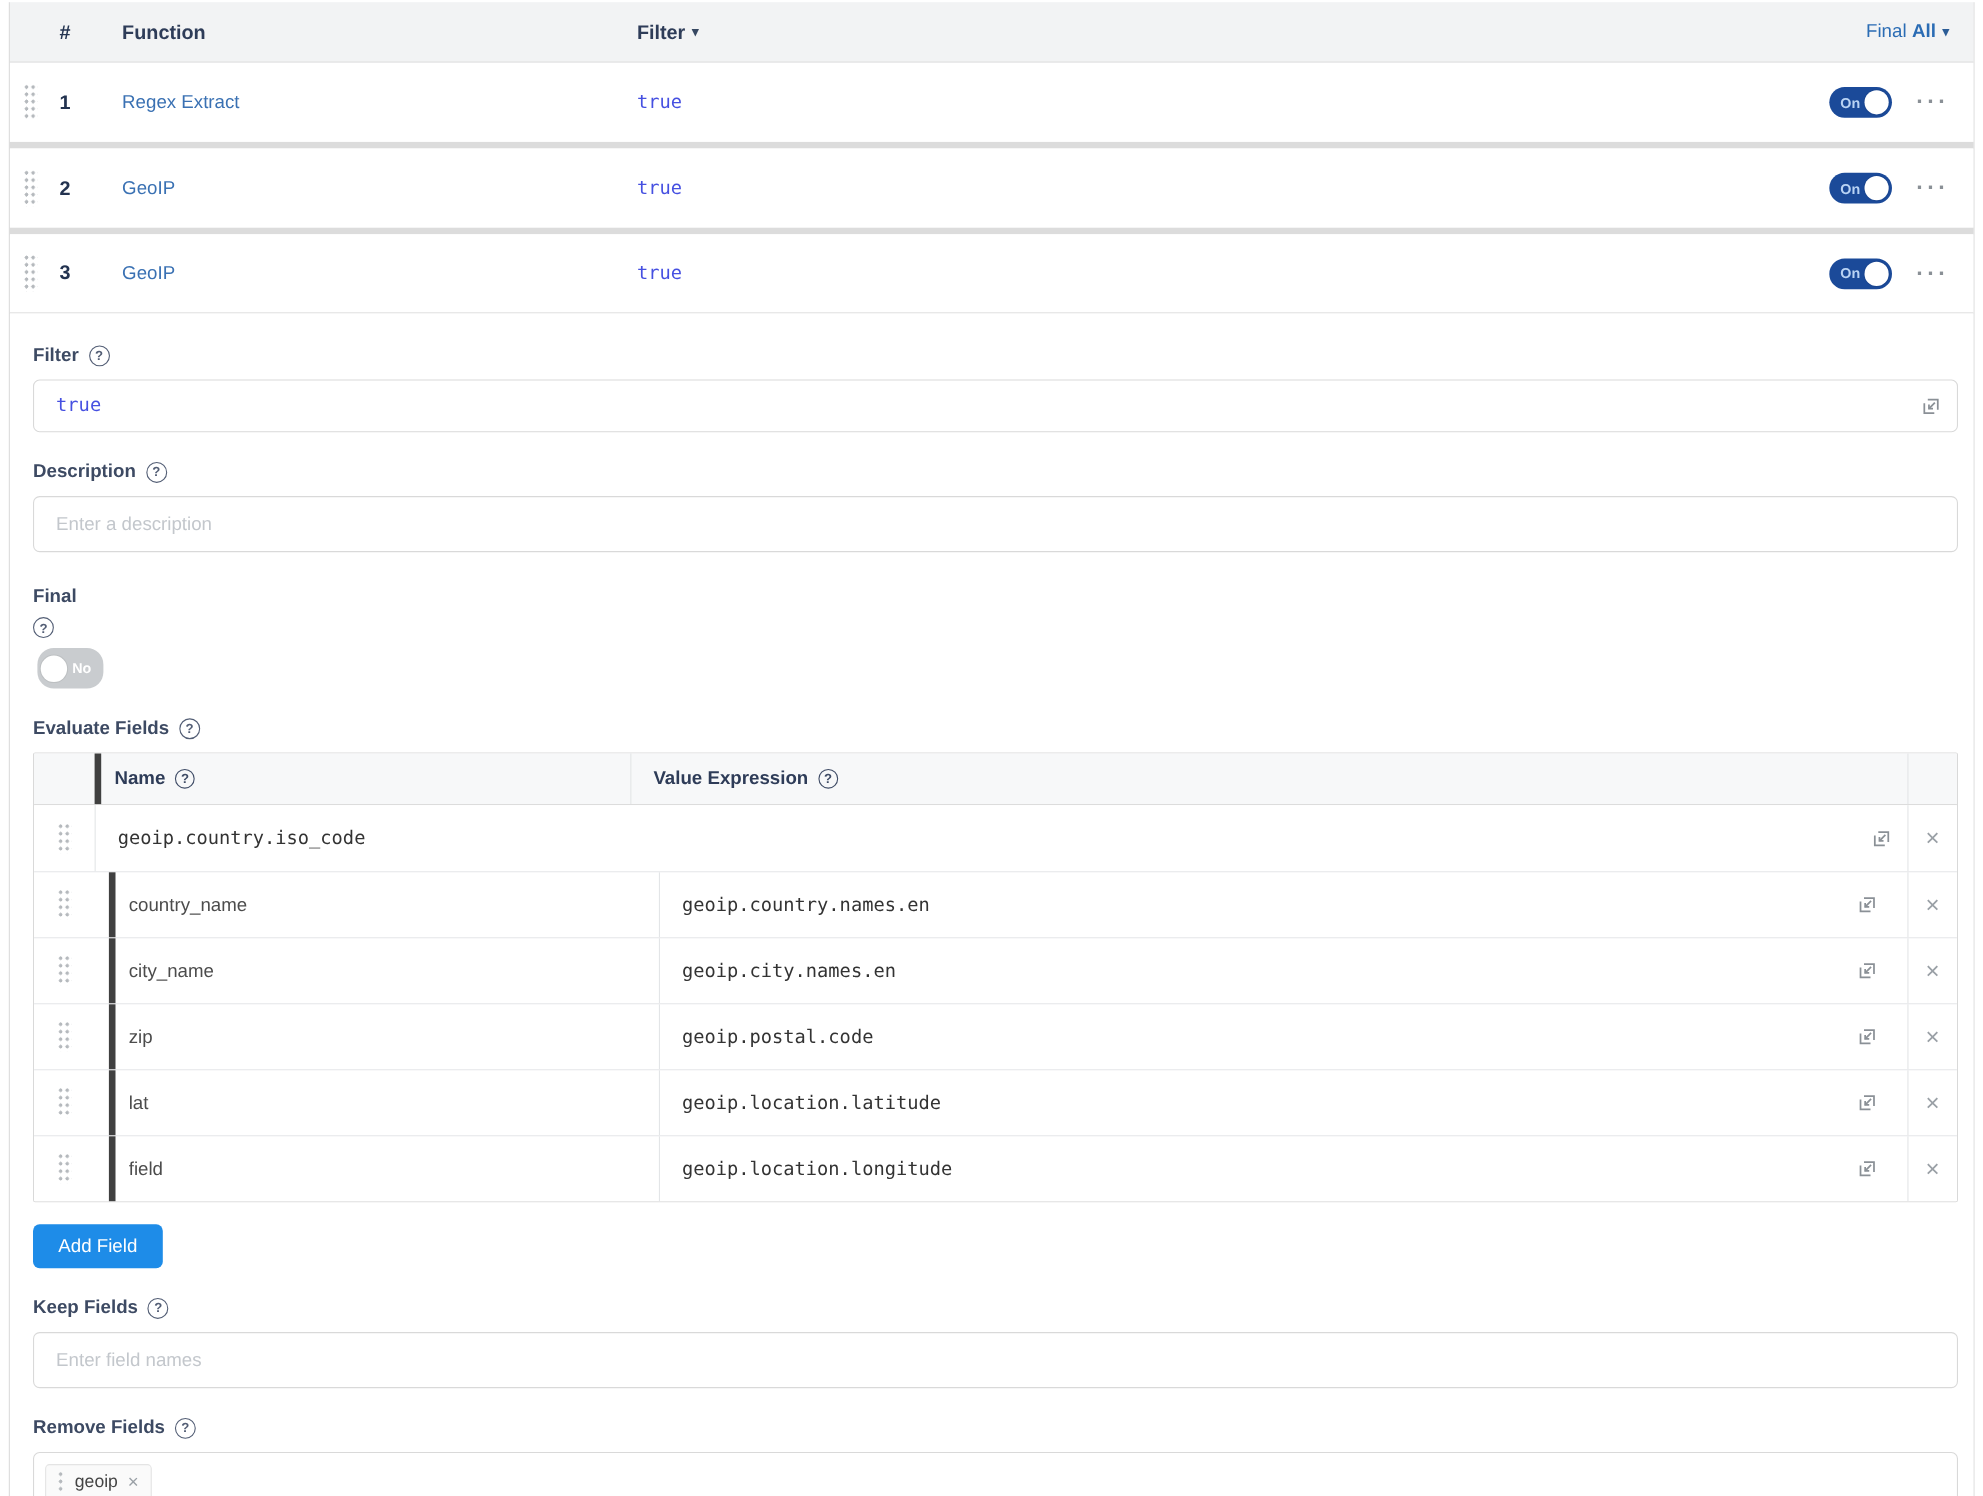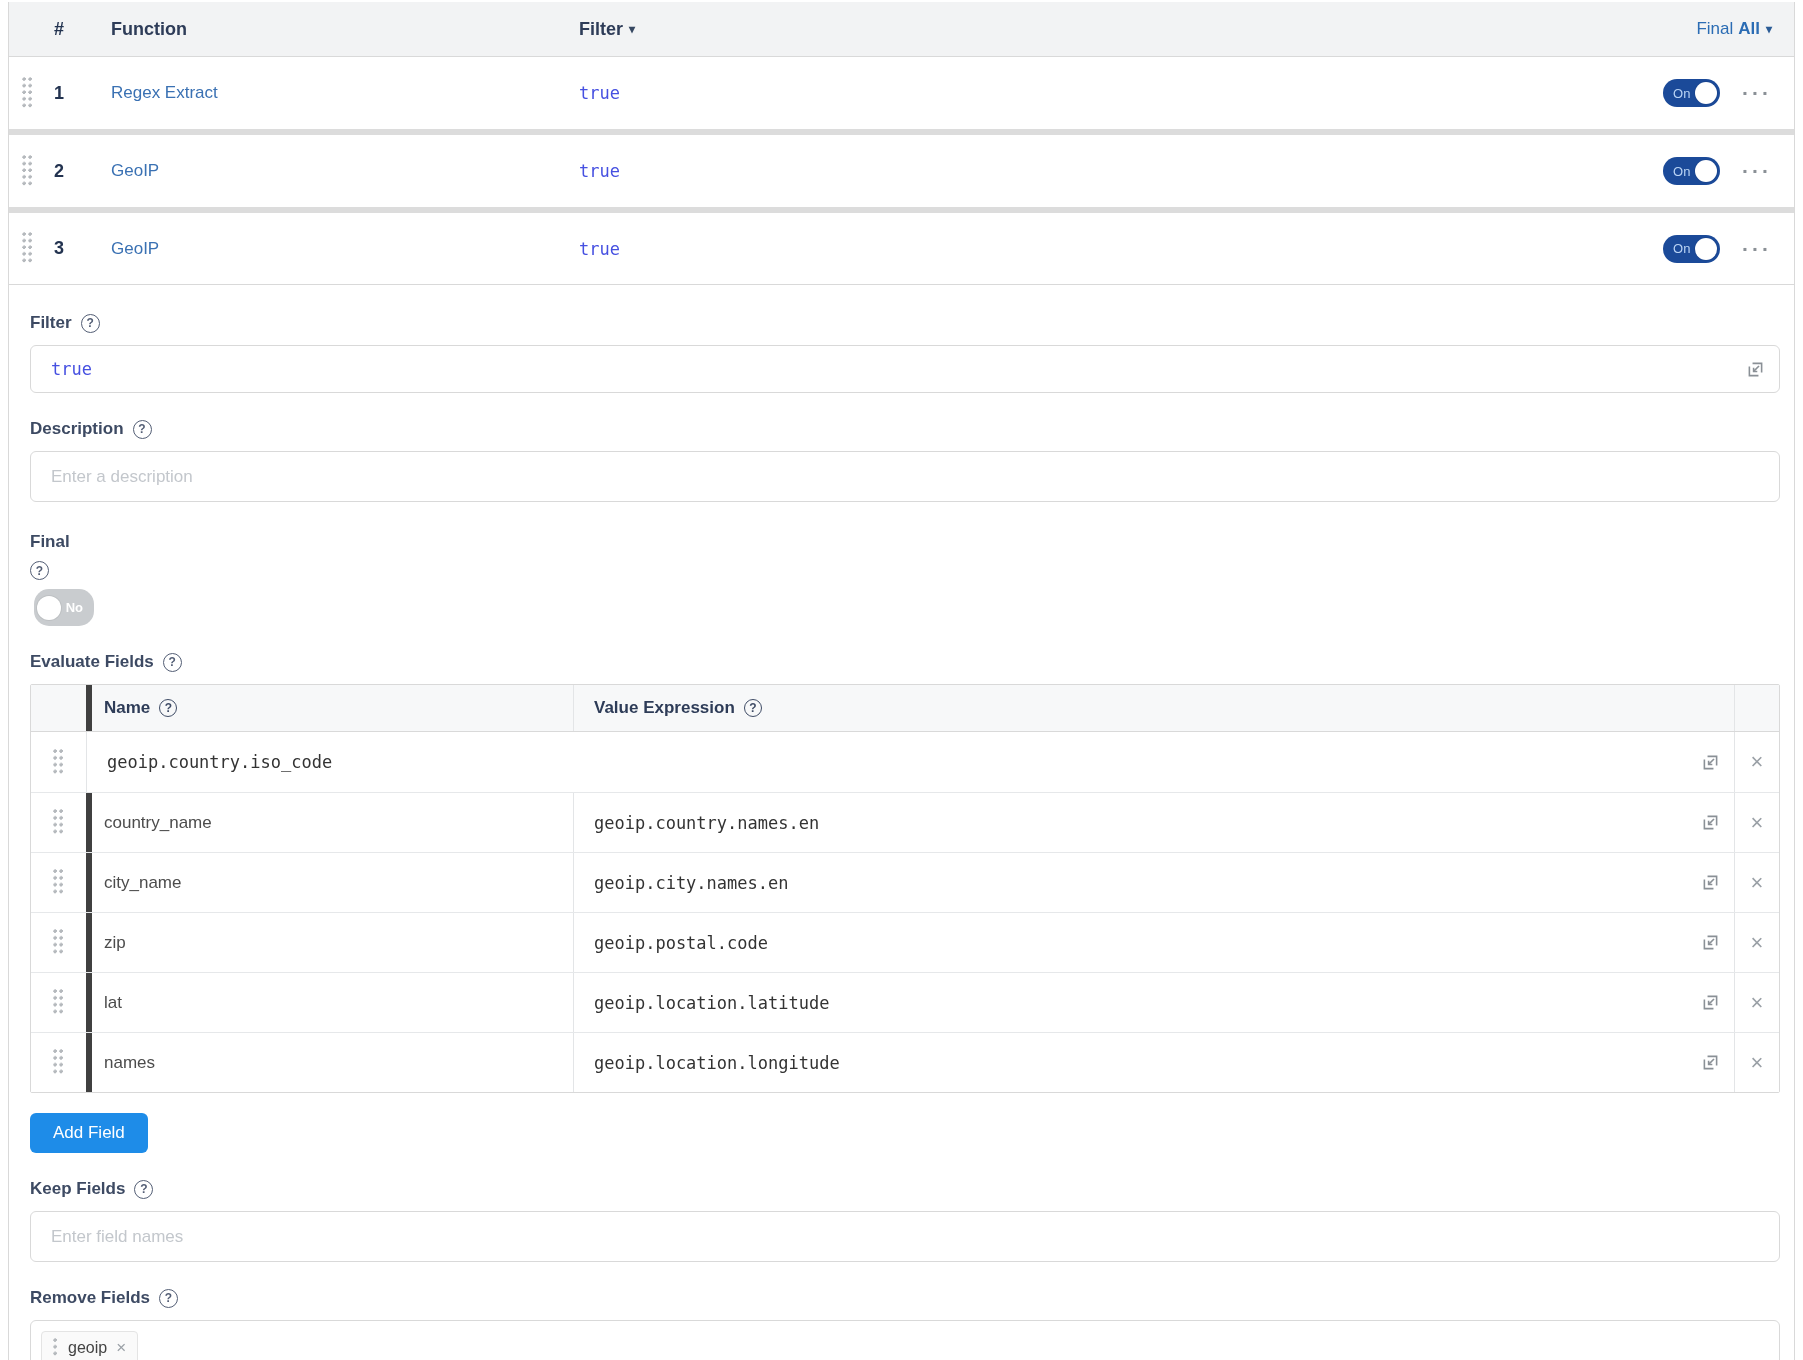--- a/index.html
+++ b/index.html
@@ -42,21 +42,21 @@
   .hdr-filter { display: flex; align-items: center; }
   
   .dots { display: inline-block;
     background-image: radial-gradient(circle at 2.1px 2.1px, #b5b9bd 1.6px, transparent 1.85px); }
   .dots-lg  { width: 12px; height: 33px; background-size: 6px 6.6px; }
   .dots-sm  { width: 12px; height: 27px; background-size: 6px 6.8px; }
   .dots-tag { width: 6px;  height: 20px; background-size: 6px 6.7px; }
   
   .toggle-on { width: 57px; height: 28px; border-radius: 14px; background: var(--toggle-on, #1b4a99);
     display: inline-flex; align-items: center; position: relative; cursor: pointer; }
-  .toggle-on .t-label { color: #b9d3f4; font-size: 13px; font-weight: 400; margin-left: 10px; }
+  .toggle-on .t-label { color: #b9d3f4; font-size: 13px; font-weight: 700; margin-left: 10px; }
   .toggle-on .t-knob { position: absolute; right: 3px; width: 22px; height: 22px; border-radius: 50%;
     background: #fff; box-shadow: 0 0 0 1px rgba(0,0,0,.06); }
   .toggle-off { width: 60px; height: 37px; border-radius: 15px; background: #c9cccf;
     display: inline-flex; align-items: center; justify-content: flex-end; position: relative; cursor: pointer; }
   .toggle-off .off-label { color: #fff; font-size: 13px; font-weight: 700; margin-right: 11px; }
   .toggle-off .knob-off { position: absolute; left: 3px; width: 24px; height: 24px; border-radius: 50%;
     background: #fff; box-shadow: 0 0 0 1px rgba(0,0,0,.06); }
   .ellipsis { color: #8a9096; font-size: 21px; font-weight: 700; letter-spacing: 3px; cursor: pointer; line-height: 10px; }
   
   .settings { padding: 2px 14px 28px 21px; background: #fff; }
@@ -72,21 +72,21 @@
     padding: 0 20px; font-family: "Liberation Sans", sans-serif; font-size: 17px; color: #737373; outline: none; }
   .text-input::placeholder { color: #c3c7cc; }
   .final-row { display: flex; align-items: flex-start; gap: 9px; margin: 30px 0 0; flex-direction: column; }
   .final-row .toggle-off { margin-left: 4px; }
   .expand { cursor: pointer; display: inline-flex; }
   
   .etable { border: 1px solid #d9d9d9; border-radius: 2px; margin-top: 0; }
   .thead { height: 47px; background: #f7f8f9; border-bottom: 1px solid #d9d9d9;
     display: flex; align-items: stretch; font-weight: 700; color: #2e3c58; font-size: 17px; }
   .tbl-row { height: 60px; display: flex; align-items: stretch; background: #fff; }
-  .tbl-row + .tbl-row { border-top: 1px solid #e6e8ea; }
+  .tbl-row + .tbl-row { border-top: 1px solid #e6e8ea; gap: 13px; }
   .t-drag { flex: 0 0 55px; display: flex; align-items: center; justify-content: center; }
   .t-name { flex: 0 0 487px; border-left: 6px solid #404040; display: flex; align-items: center;
     gap: 9px; padding-left: 12px; font-size: 17px; color: #4c4c4c; }
   .thead .t-name { color: #2e3c58; }
   .t-expr { flex: 1 1 auto; border-left: 1px solid #e3e5e7; display: flex; align-items: center;
     gap: 9px; padding: 0 14px 0 20px; }
   .t-expr .expr { flex: 1 1 auto; color: #333; font-size: 17px; }
   .t-x { flex: 0 0 45px; border-left: 1px solid #e3e5e7; display: flex; align-items: center;
     justify-content: center; color: #9aa0a6; font-size: 22px; cursor: pointer; }
   .thead .t-name, .thead .t-expr { font-size: 17px; }
@@ -316,21 +316,21 @@
         </svg>
       </span>
     </div>
     <div class="t-x">×</div>
   </div>
 
   <div class="tbl-row">
     <div class="t-drag">
                 <span class="dots dots-sm"></span>
               </div>
-    <div class="t-name">names</div>
+    <div class="t-name">field</div>
     <div class="t-expr">
       <span class="mono expr">geoip.location.longitude</span>
       <span class="expand">
         <svg width="19" height="19" viewBox="0 0 18 18" fill="none" stroke="#8a9096" stroke-width="1.5">
           <path d="M6.2 3.2 H14.8 V11.8"></path>
                     <path d="M3.2 6.2 V14.8 H11.8"></path>
           <path d="M12.3 5.7 L7.2 10.8"></path>
                     <path d="M7.2 7.4 V10.9 H10.7"></path>
         </svg>
       </span>

